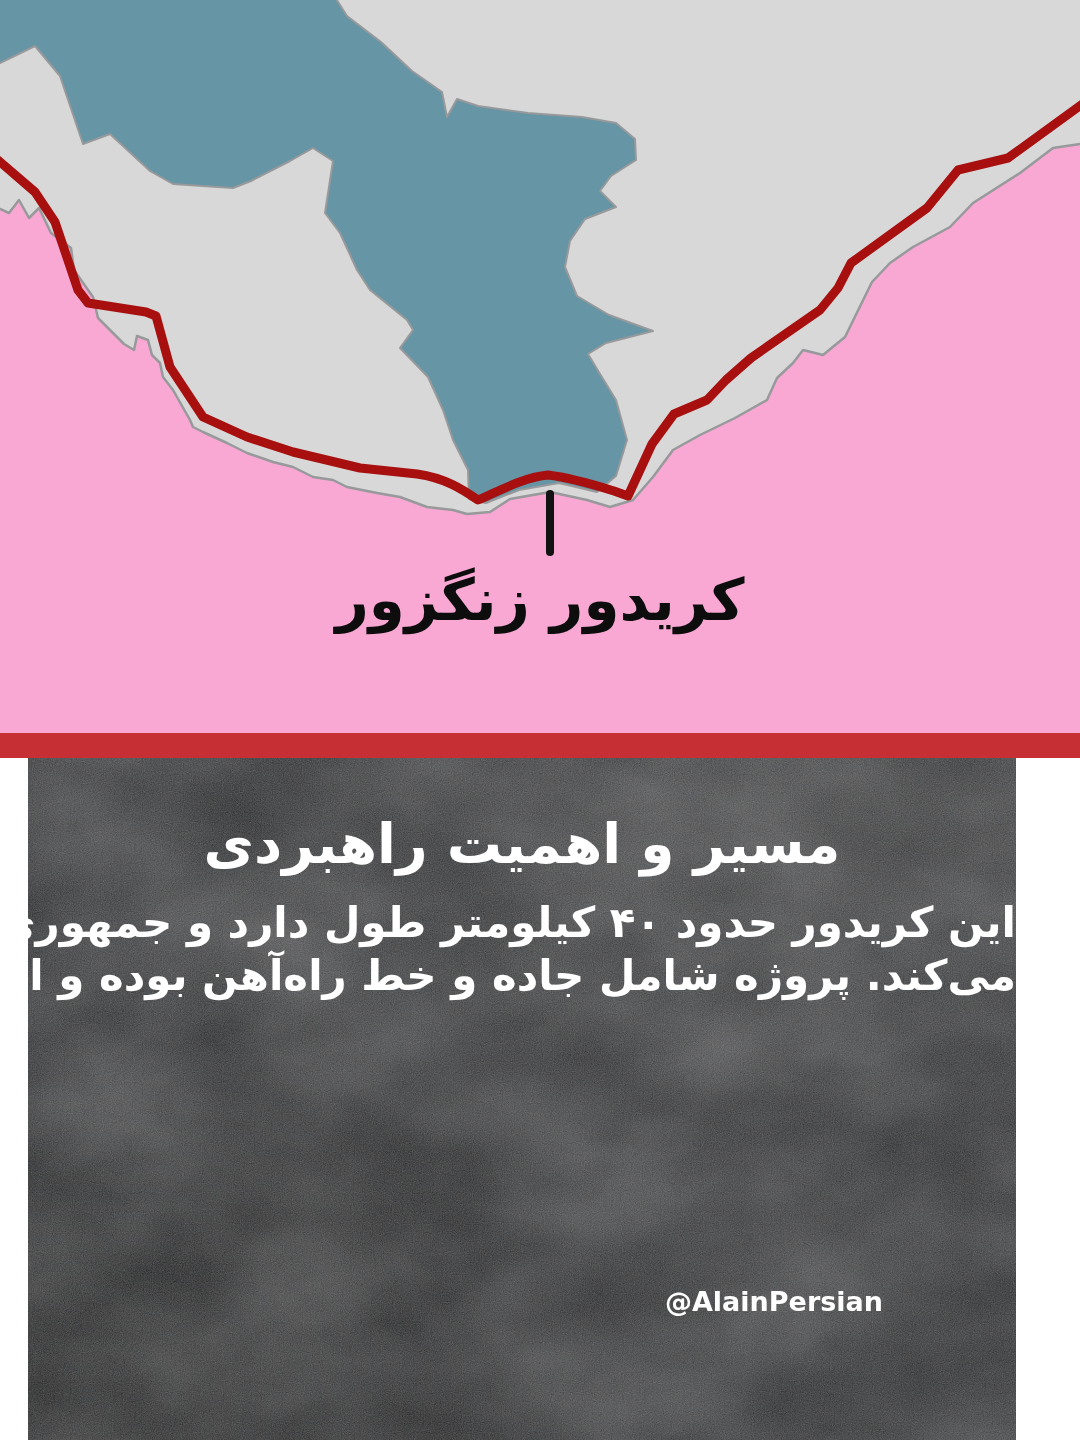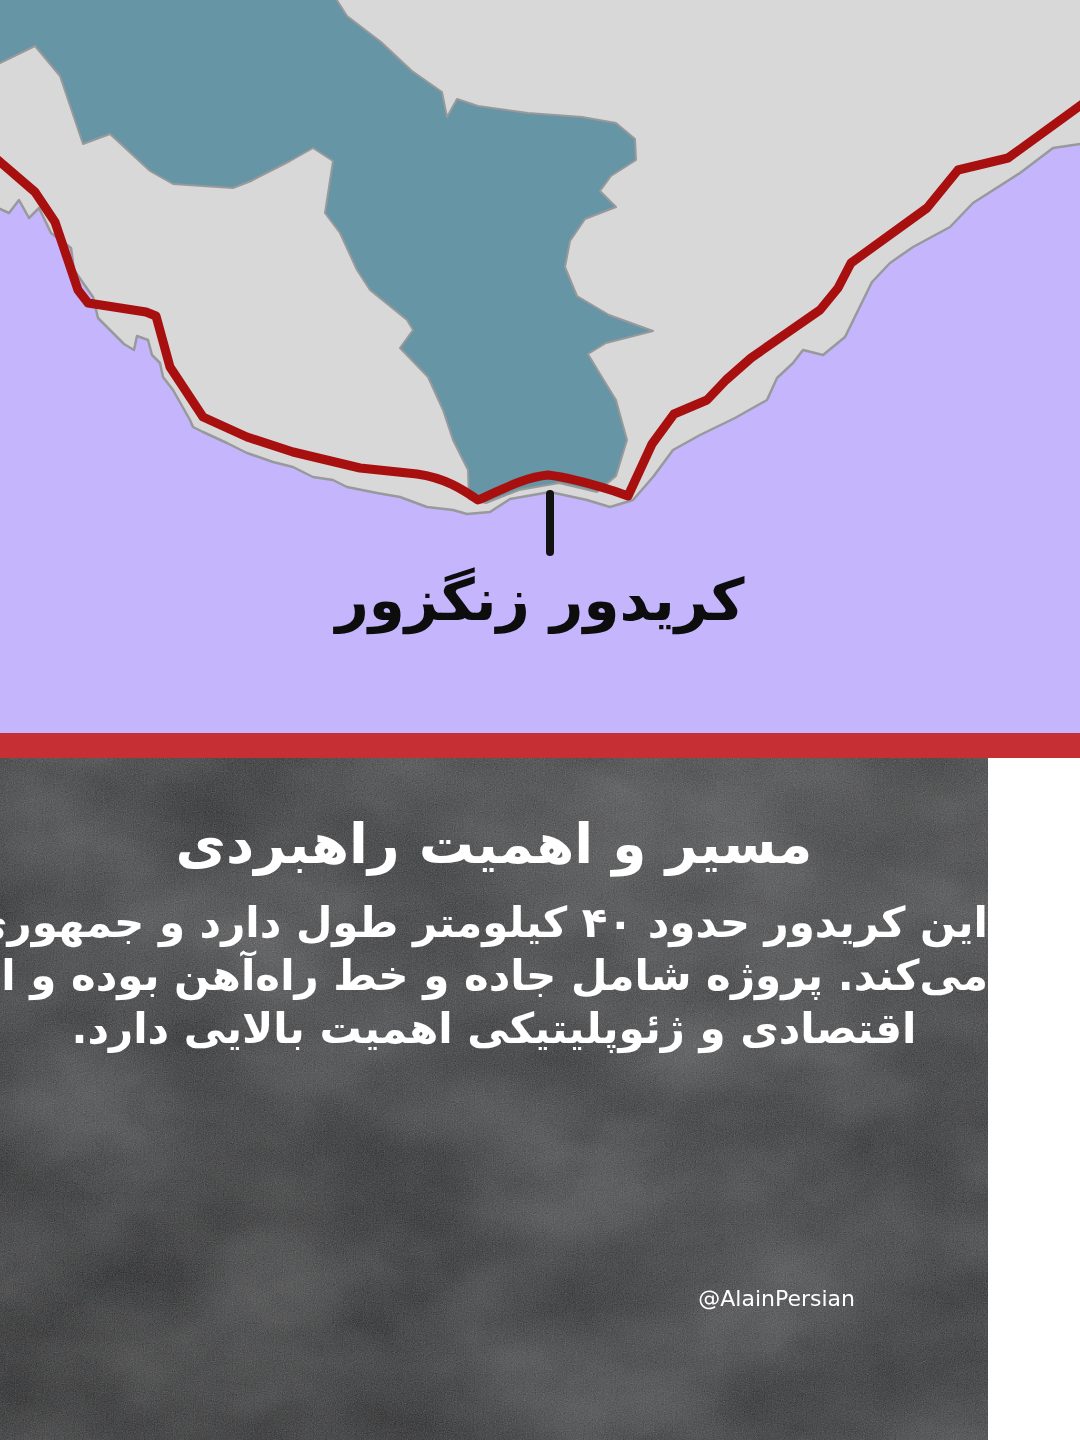--- a/index.html
+++ b/index.html
@@ -5,21 +5,21 @@
   html,body{
     margin:0; padding:0;
     width:1080px; height:1440px;
     background:#ffffff;
     overflow:hidden;
     font-family:"DejaVu Sans", sans-serif;
   }
   .map-section{
     position:relative;
     width:1080px; height:733px;
-    background:#c4b5fd;
+    background:#f9a8d4;
   }
   .map-svg{
     position:absolute; left:0; top:0;
     width:1080px; height:733px;
     display:block;
   }
   .map-label{
     position:absolute;
     left:0; right:0; top:566px;
     text-align:center;
@@ -37,20 +37,21 @@
     position:relative;
     width:988px; height:682px;
     overflow:hidden;
     color:#ffffff;
     background-color:#2c2d2f;
     background-image:
       radial-gradient(ellipse 900px 500px at 85% 8%,  rgba(255,255,255,0.08), rgba(255,255,255,0) 65%),
       radial-gradient(ellipse 700px 450px at 45% 35%, rgba(255,255,255,0.04), rgba(255,255,255,0) 70%),
       radial-gradient(ellipse 820px 620px at 6% 96%,  rgba(0,0,0,0.40),       rgba(0,0,0,0) 72%),
       radial-gradient(ellipse 520px 320px at 72% 72%, rgba(255,255,255,0.03), rgba(255,255,255,0) 70%);
+    margin-left: 28px;
   }
   .texture-svg{
     position:absolute; left:0; top:0;
     width:100%; height:100%;
     pointer-events:none;
   }
   .panel-content{
     position:relative;
     padding-top:46px;
     text-align:center;
@@ -68,22 +69,22 @@
     font-weight:bold;
     line-height:53px;
     color:#ffffff;
   }
   .body-line{ white-space:nowrap; }
   .attribution{
     position:absolute;
     top:528px;
     right:133px;
     direction:ltr;
-    font-size:22px;
-    font-weight:normal;
+    font-size:27px;
+    font-weight:bold;
     color:#ffffff;
   }
 </style>
 </head>
 <body>
 
 <div class="map-section">
   <svg class="map-svg" viewBox="0 0 1080 733" xmlns="http://www.w3.org/2000/svg">
 
     <path fill="#d8d8d8" stroke="#97999b" stroke-width="2.5" stroke-linejoin="round" d="M-6,-6 L1086,-6 L1086,143
@@ -145,18 +146,17 @@
     <rect width="100%" height="100%" filter="url(#cloud)" opacity="0.45"></rect>
     <rect width="100%" height="100%" filter="url(#darkcloud)" opacity="0.5"></rect>
     <rect width="100%" height="100%" filter="url(#grain)" opacity="0.45"></rect>
   </svg>
 
   <div class="panel-content">
     <div class="panel-heading" dir="rtl">مسیر و اهمیت راهبردی</div>
     <div class="panel-body" dir="rtl">
       <div class="body-line">این کریدور حدود ۴۰ کیلومتر طول دارد و جمهوری</div>
       <div class="body-line">می‌کند. پروژه شامل جاده و خط راه‌آهن بوده و از نظر</div>
-      <div class="body-line">اقتصادی و ژئوپلیتیکی اهمیت بالایی دارد.</div>
     </div>
   </div>
 
   <div class="attribution">@AlainPersian</div>
 </div>
 
 </body></html>

